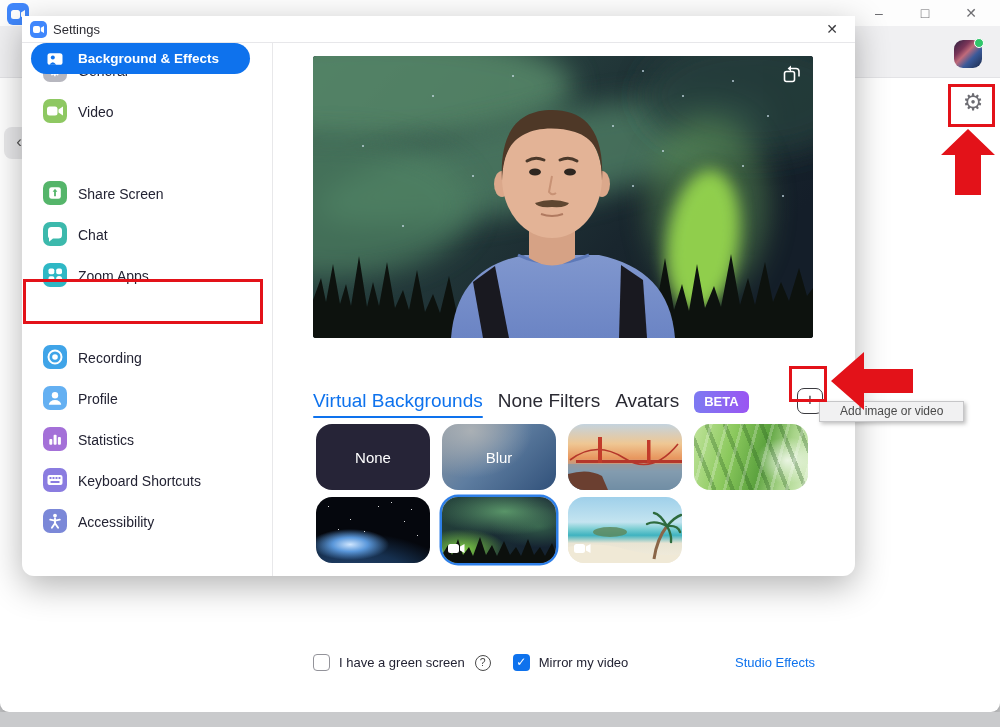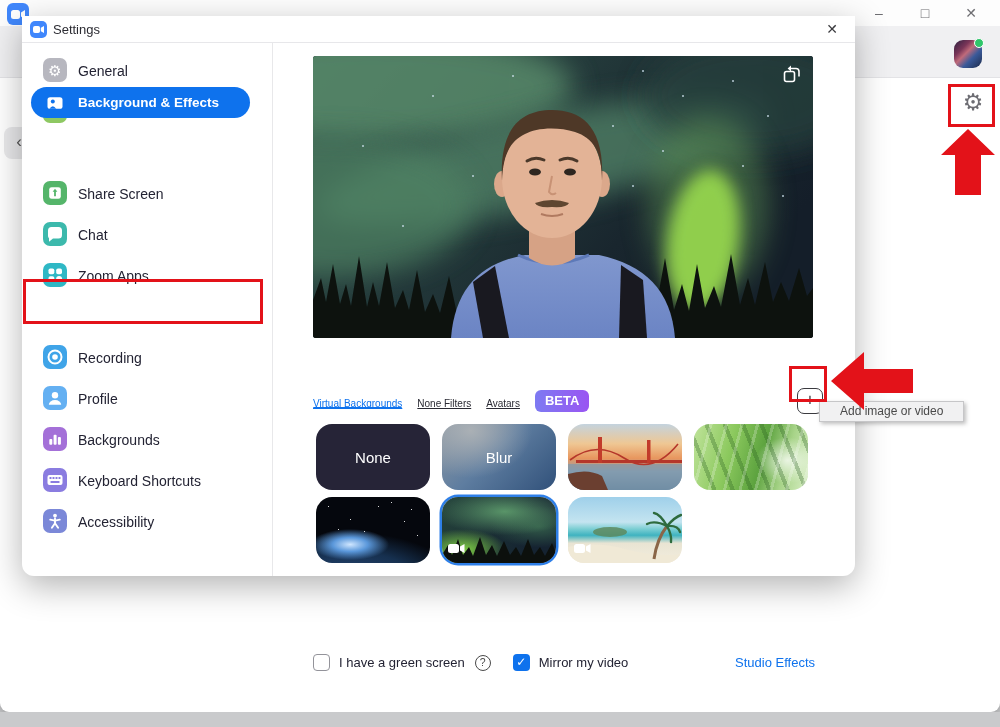--- a/index.html
+++ b/index.html
@@ -24,31 +24,31 @@
   .dlg-zoom-icon { position:absolute; left:8px; top:5px; width:17px; height:17px; border-radius:5px; background:#4087fc; display:flex; align-items:center; justify-content:center; }
   .dlg-title { position:absolute; left:31px; top:6px; font-size:13px; color:#2c2c33; }
   .dlg-close { position:absolute; right:14px; top:5px; font-size:14px; color:#3a3a3e; width:18px; text-align:center; cursor:default; }
 
   
   .sidebar { position:absolute; left:0; top:27px; width:251px; bottom:0; border-right:1px solid #e8e8ea; }
   .sb-item { position:absolute; left:0; width:251px; height:41px; cursor:default; }
   .sb-ic { position:absolute; left:21px; top:8px; width:24px; height:24px; border-radius:7px; display:flex; align-items:center; justify-content:center; }
   .sb-ic .g { color:#fff; font-size:15px; line-height:1; }
   .sb-label { position:absolute; left:56px; top:13px; font-size:14px; color:#232333; white-space:nowrap; }
-  .sb-item.sel { left:9px; width:219px; height:31px; border-radius:16px; background:#0E72ED;margin-top:44px; }
+  .sb-item.sel { left:9px; width:219px; height:31px; border-radius:16px; background:#0E72ED; }
   .sb-item.sel .sb-ic { left:12px; top:3.5px; background:transparent; }
   .sb-item.sel .sb-label { left:47px; top:8px; color:#fff; font-weight:bold; font-size:13.5px; }
 
   
   .content { position:absolute; left:251px; top:27px; width:582px; bottom:0; }
   .preview { position:absolute; left:40px; top:13px; width:500px; height:282px; border-radius:3px; overflow:hidden; background:#16222b; }
   .rotate-btn { position:absolute; right:10px; top:8px; width:22px; height:22px; }
 
   .tabs { position:absolute; left:40px; top:347px; display:flex; align-items:center; gap:15px; }
-  .tab { font-size:10px; color:#2a2a33; position:relative; cursor:default; white-space:nowrap;text-decoration:underline; }
+  .tab { font-size:19px; color:#2a2a33; position:relative; padding-bottom:6px; cursor:default; white-space:nowrap; }
   .tab.active { color:#0E72ED; }
   .tab.active::after { content:""; position:absolute; left:0; right:0; bottom:0; height:2px; background:#0E72ED; border-radius:1px; }
   .beta { font-size:13px; font-weight:bold; color:#fff; background:linear-gradient(90deg,#7d7af2,#9a55f2); padding:3px 10px 4px; border-radius:6px; margin-bottom:5px; }
   .plus-btn { position:absolute; left:524px; top:345px; width:26px; height:26px; border:1.5px solid #3a3a3f; border-radius:7px; background:#fff; color:#2d2d33; font-size:17px; line-height:22px; text-align:center; cursor:default; }
 
   .thumb-grid { position:absolute; left:43px; top:381px; width:492px; display:grid; grid-template-columns:repeat(4,114px); grid-auto-rows:66px; column-gap:12px; row-gap:7px; }
   .thumb { border-radius:16px; position:relative; overflow:hidden; cursor:default; }
   .thumb.selected { box-shadow:0 0 0 2.5px #2e7fe8; }
   .thumb-label { position:absolute; inset:0; display:flex; align-items:center; justify-content:center; color:#fff; font-size:15px; }
   .t-none { background:#262437; }
@@ -208,21 +208,21 @@
     </div>
 
     <div class="sb-item" style="top:376px">
       <span class="sb-ic" style="background: rgb(164, 112, 216);">
         <svg width="24" height="24" viewBox="0 0 24 24">
             <rect x="6.3" y="12" width="3" height="5.8" rx="1" fill="#fff"></rect>
             <rect x="10.6" y="7.8" width="3" height="10" rx="1" fill="#fff"></rect>
             <rect x="14.9" y="10" width="3" height="7.8" rx="1" fill="#fff"></rect>
           </svg>
       </span>
-      <span class="sb-label">Backgrounds</span>
+      <span class="sb-label">Statistics</span>
     </div>
 
     <div class="sb-item" style="top:417px">
       <span class="sb-ic" style="background: rgb(138, 124, 224);">
         <svg width="24" height="24" viewBox="0 0 24 24">
             <rect x="4.5" y="7" width="15" height="10" rx="2" fill="#fff"></rect>
             <g fill="#8a7ce0">
               <rect x="6.5" y="9" width="2" height="2" rx=".5"></rect>
               <rect x="9.5" y="9" width="2" height="2" rx=".5"></rect>
               <rect x="12.5" y="9" width="2" height="2" rx=".5"></rect>

